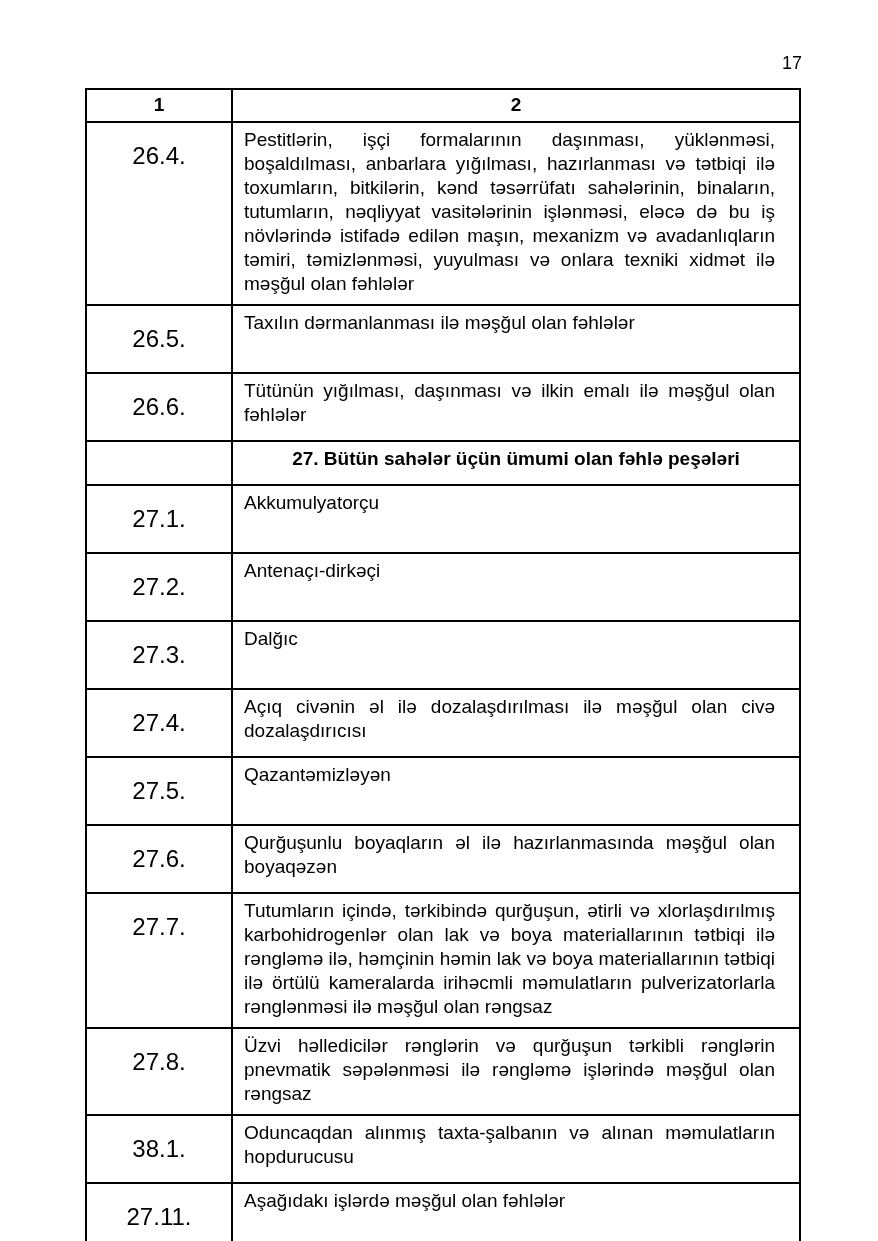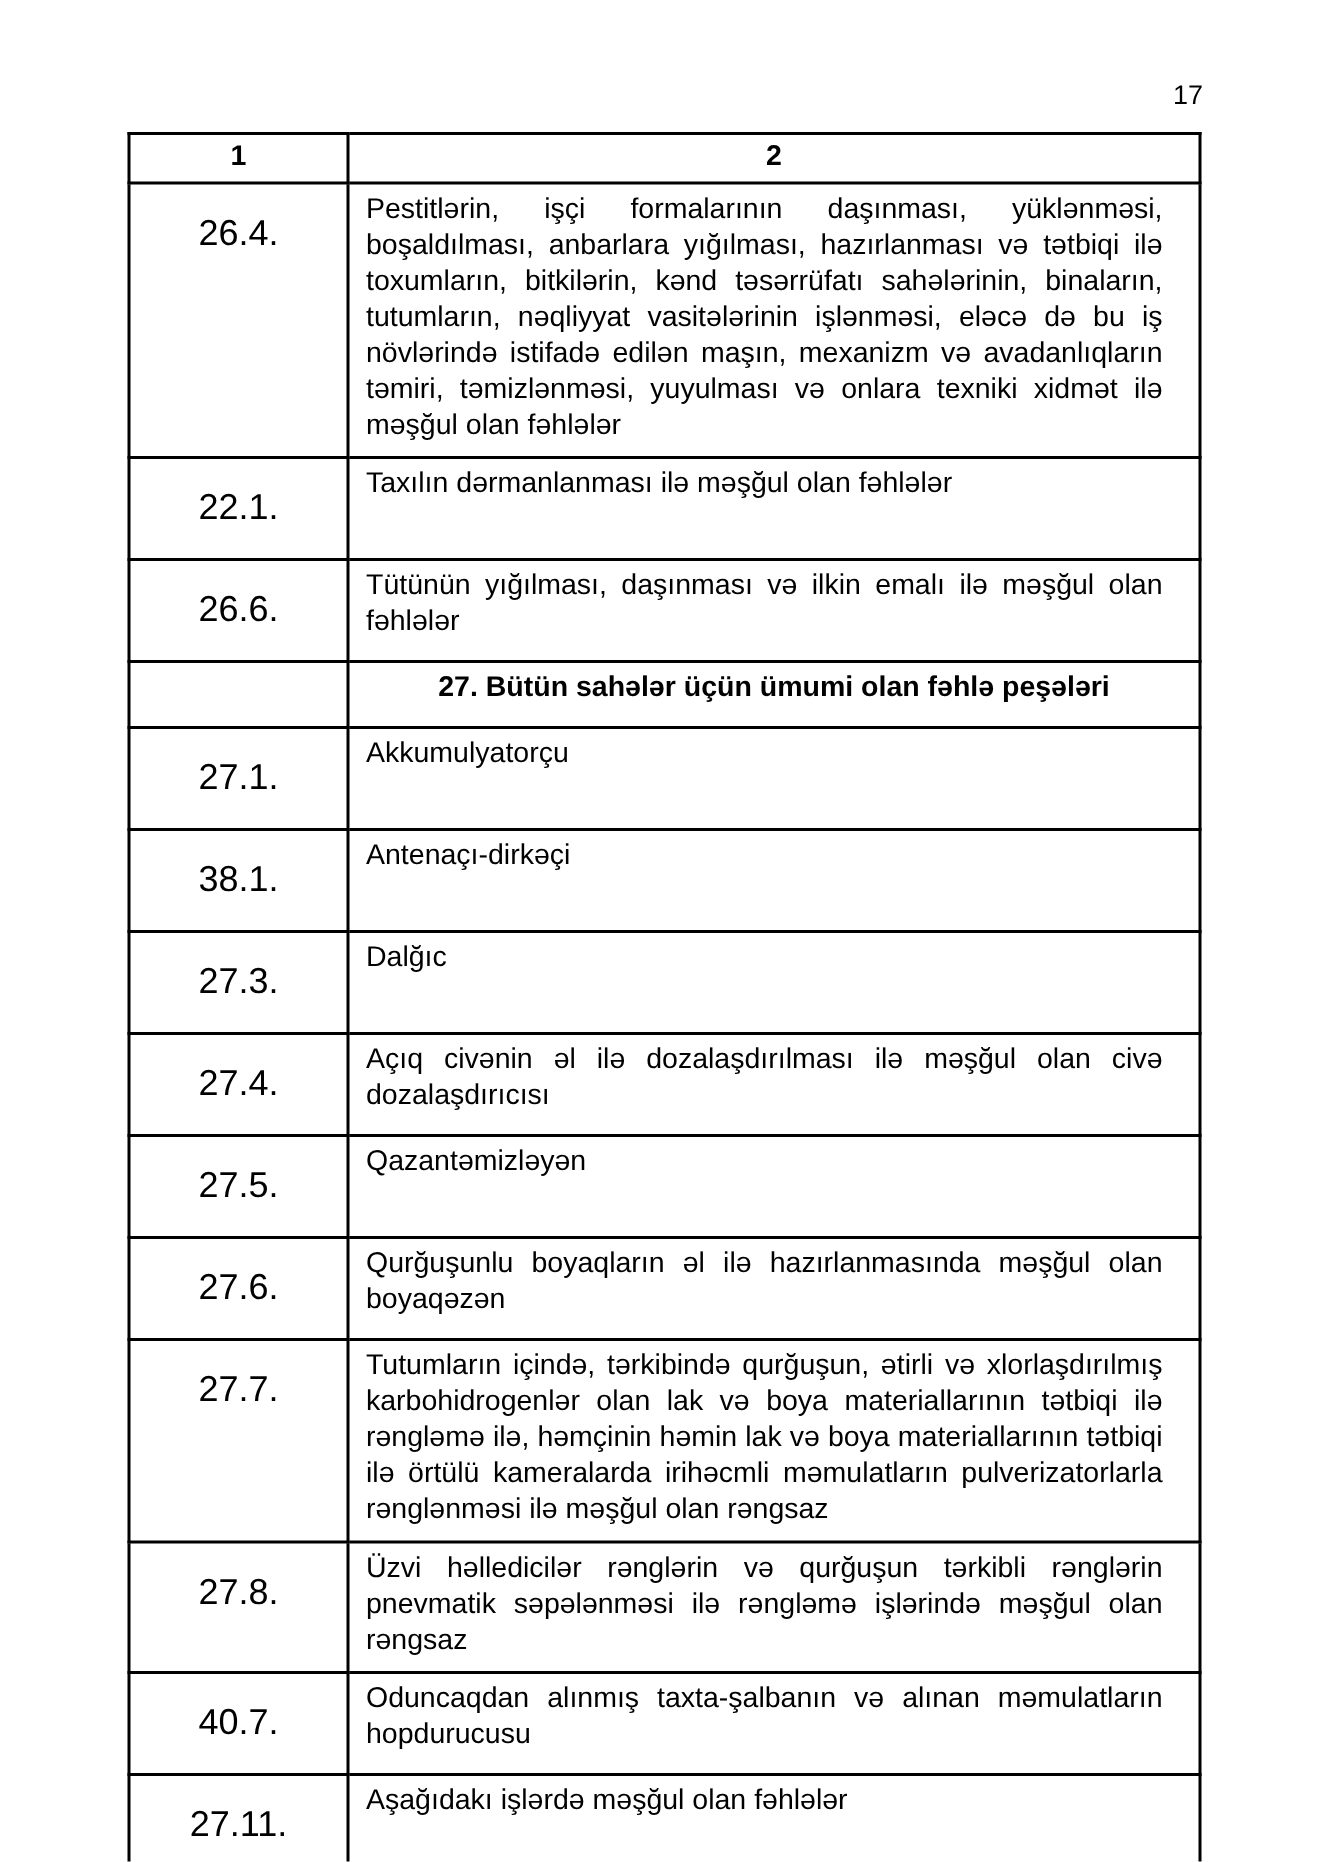--- a/index.html
+++ b/index.html
@@ -73,37 +73,37 @@
         <th class="col-num-h">1</th>
         <th class="col-text-h">2</th>
       </tr>
     </thead>
     <tbody>
         <tr>
           <td class="col-num">26.4.</td>
           <td class="col-text">Pestitlərin, işçi formalarının daşınması, yüklənməsi, boşaldılması, anbarlara yığılması, hazırlanması və tətbiqi ilə toxumların, bitkilərin, kənd təsərrüfatı sahələrinin, binaların, tutumların, nəqliyyat vasitələrinin işlənməsi, eləcə də bu iş növlərində istifadə edilən maşın, mexanizm və avadanlıqların təmiri, təmizlənməsi, yuyulması və onlara texniki xidmət ilə məşğul olan fəhlələr</td>
         </tr>
         <tr>
-          <td class="col-num">22.1.</td>
+          <td class="col-num">26.5.</td>
           <td class="col-text">Taxılın dərmanlanması ilə məşğul olan fəhlələr</td>
         </tr>
         <tr>
           <td class="col-num">26.6.</td>
           <td class="col-text">Tütünün yığılması, daşınması və ilkin emalı ilə məşğul olan fəhlələr</td>
         </tr>
         <tr>
           <td class="col-num"></td>
           <td class="col-text section">27. Bütün sahələr üçün ümumi olan fəhlə peşələri</td>
         </tr>
         <tr>
           <td class="col-num">27.1.</td>
           <td class="col-text">Akkumulyatorçu</td>
         </tr>
         <tr>
-          <td class="col-num">38.1.</td>
+          <td class="col-num">27.2.</td>
           <td class="col-text">Antenaçı-dirkəçi</td>
         </tr>
         <tr>
           <td class="col-num">27.3.</td>
           <td class="col-text">Dalğıc</td>
         </tr>
         <tr>
           <td class="col-num">27.4.</td>
           <td class="col-text">Açıq civənin əl ilə dozalaşdırılması ilə məşğul olan civə dozalaşdırıcısı</td>
         </tr>
@@ -117,21 +117,21 @@
         </tr>
         <tr>
           <td class="col-num">27.7.</td>
           <td class="col-text">Tutumların içində, tərkibində qurğuşun, ətirli və xlorlaşdırılmış karbohidrogenlər olan lak və boya materiallarının tətbiqi ilə rəngləmə ilə, həmçinin həmin lak və boya materiallarının tətbiqi ilə örtülü kameralarda irihəcmli məmulatların pulverizatorlarla rənglənməsi ilə məşğul olan rəngsaz</td>
         </tr>
         <tr>
           <td class="col-num">27.8.</td>
           <td class="col-text">Üzvi həlledicilər rənglərin və qurğuşun tərkibli rənglərin pnevmatik səpələnməsi ilə rəngləmə işlərində məşğul olan rəngsaz</td>
         </tr>
         <tr>
-          <td class="col-num">40.7.</td>
+          <td class="col-num">38.1.</td>
           <td class="col-text">Oduncaqdan alınmış taxta-şalbanın və alınan məmulatların hopdurucusu</td>
         </tr>
         <tr>
           <td class="col-num">27.11.</td>
           <td class="col-text">Aşağıdakı işlərdə məşğul olan fəhlələr</td>
         </tr>
       </tbody>
   </table>
 
 </div>

